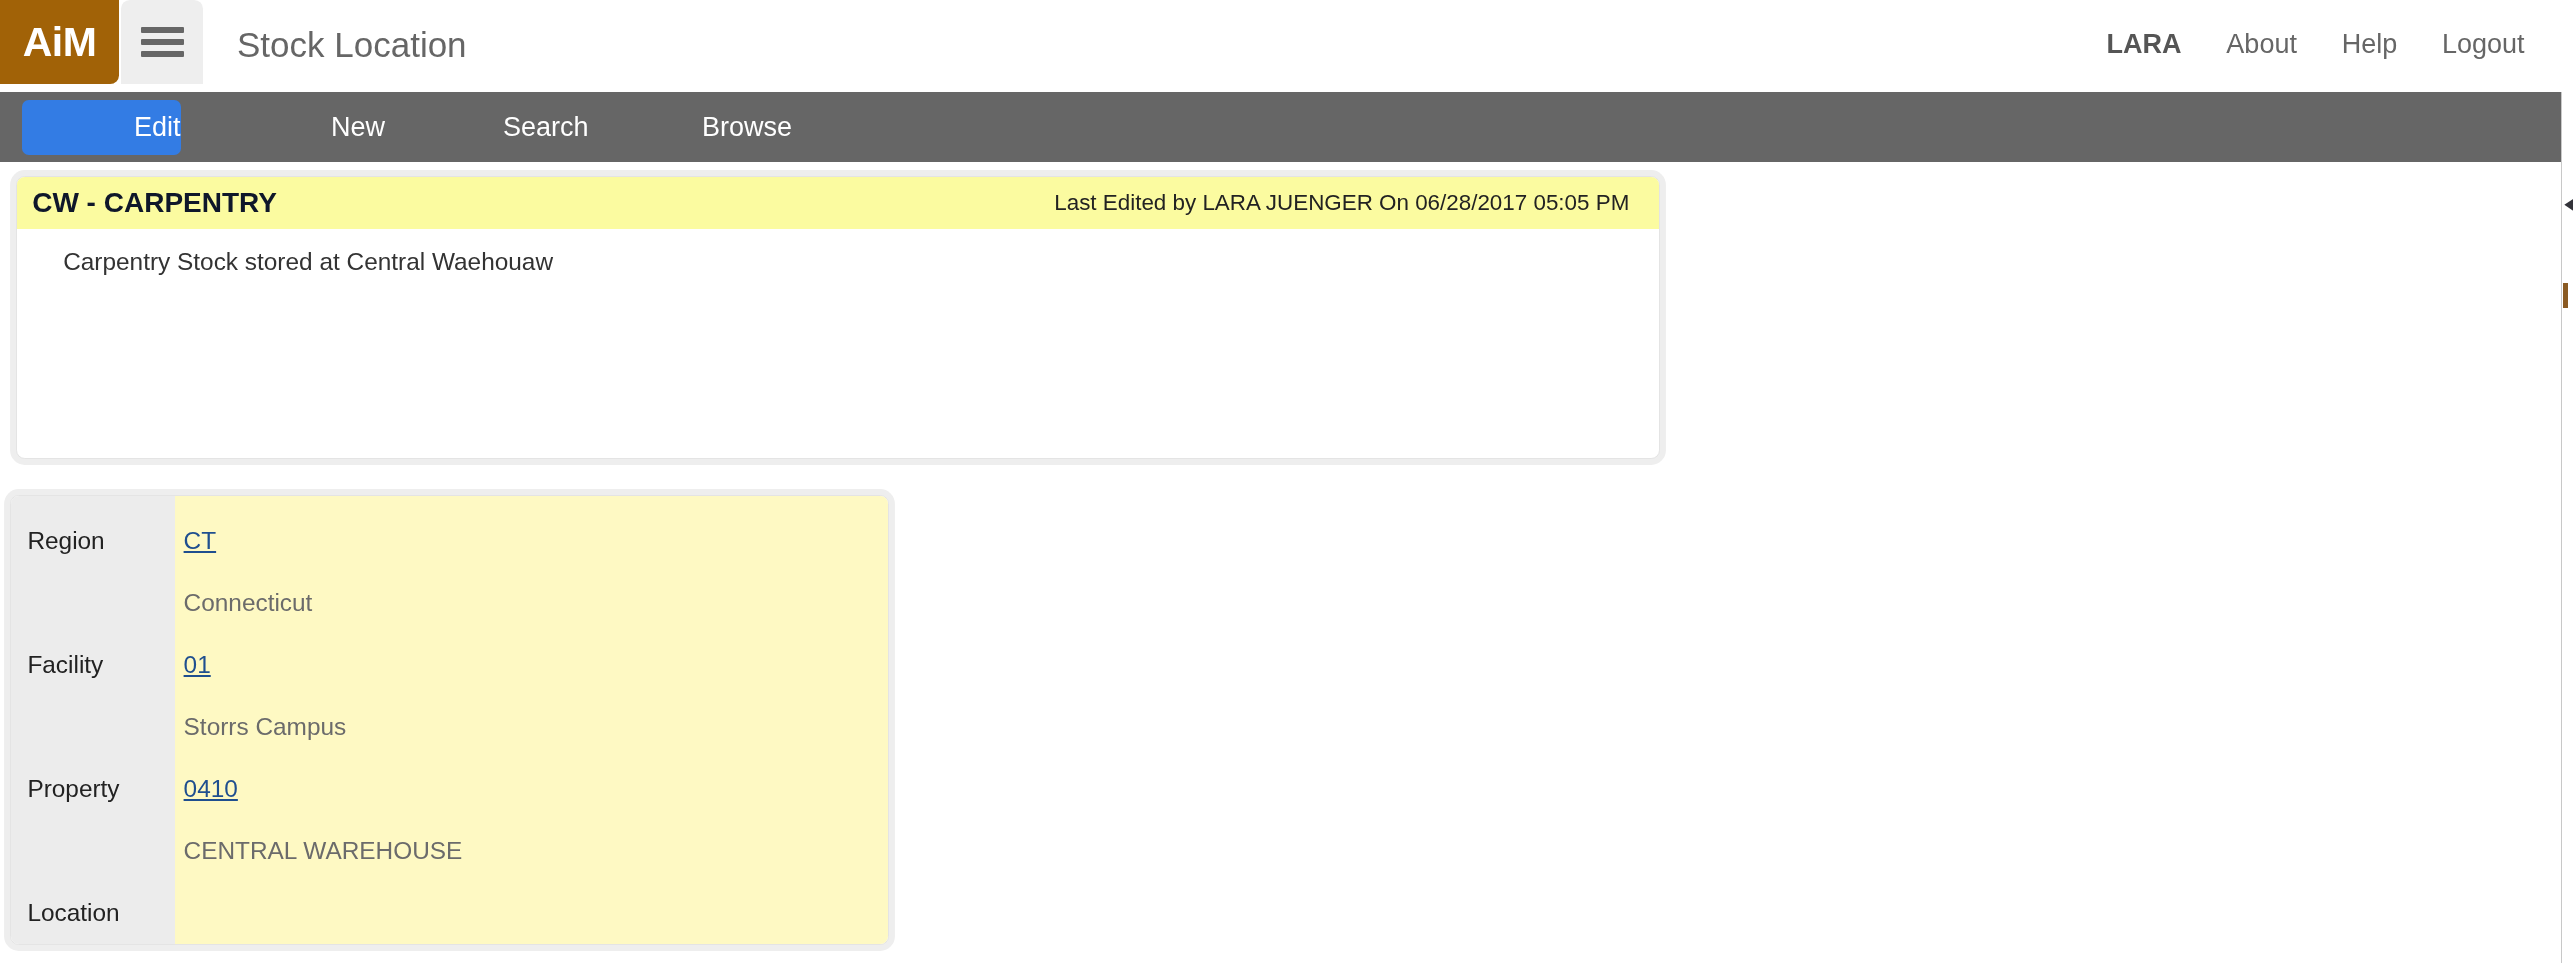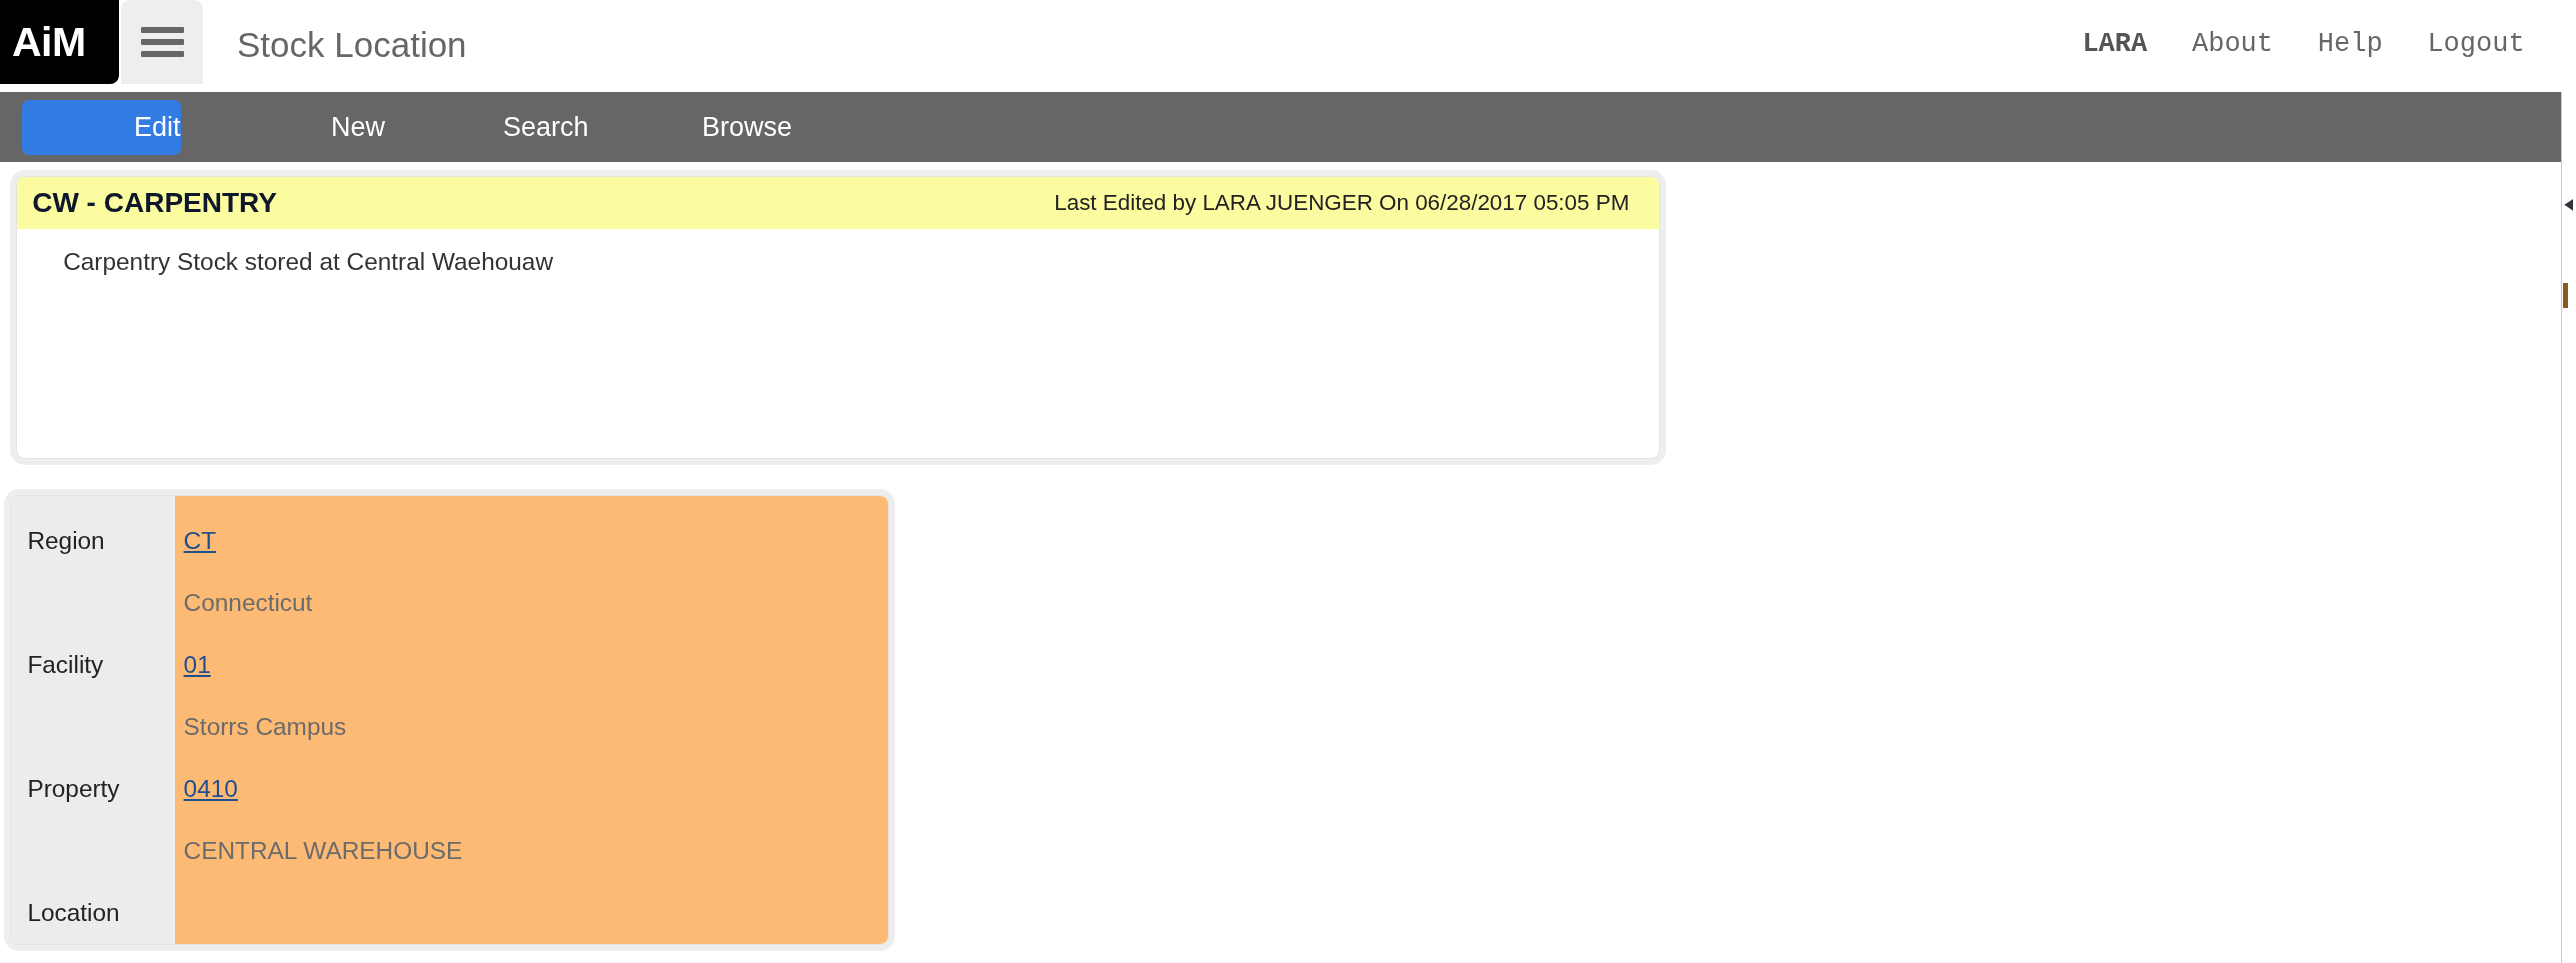--- a/index.html
+++ b/index.html
@@ -25,26 +25,26 @@
     position: relative;
     height: 92px;
     background: #ffffff;
     display: flex;
     align-items: flex-start;
   }
 
   .brand {
     width: 119px;
     height: 84px;
-    background: #000000;
+    background: #a16207;
     border-radius: 0 0 8.8px 0;
     display: flex;
     align-items: center;
+    justify-content: center;
     flex: none;
-    padding-left: 12px;
   }
   .brand-text {
     color: #ffffff;
     font-size: 41px;
     font-weight: bold;
     letter-spacing: -0.5px;
     line-height: 1;
   }
 
   .menu-tab {
@@ -88,21 +88,20 @@
     display: flex;
     align-items: center;
     gap: 0;
   }
   .topnav a {
     font-size: 27px;
     color: #666666;
     text-decoration: none;
     padding: 0 22.4px;
     white-space: nowrap;
-    font-family: Liberation Mono, monospace;
   }
   .topnav a.user {
     font-weight: bold;
     color: #555555;
   }
 
   
   .tabstrip {
     position: relative;
     height: 70px;
@@ -213,21 +212,21 @@
     display: flex;
   }
   .loc-labels {
     width: 164px;
     background: #ececec;
     flex: none;
     padding-top: 13.7px;
   }
   .loc-values {
     flex: 1;
-    background: #fdba74;
+    background: #fef9c3;
     padding-top: 13.7px;
     padding-left: 8.8px;
   }
 
   .row-label {
     height: 62px;
     line-height: 62px;
     font-size: 24.4px;
     color: #222222;
     padding-left: 16.6px;

